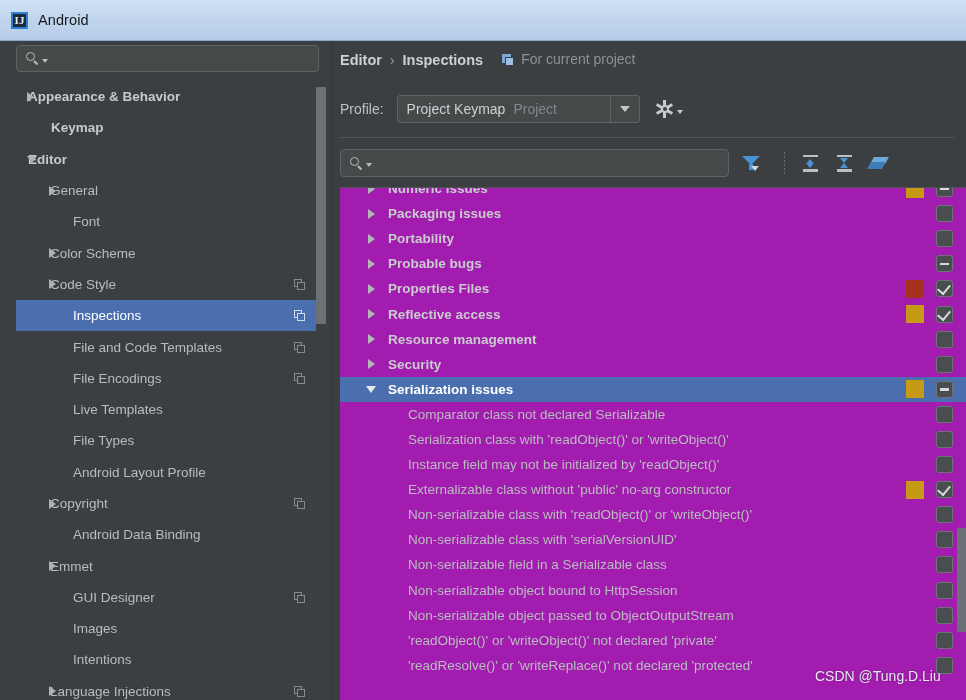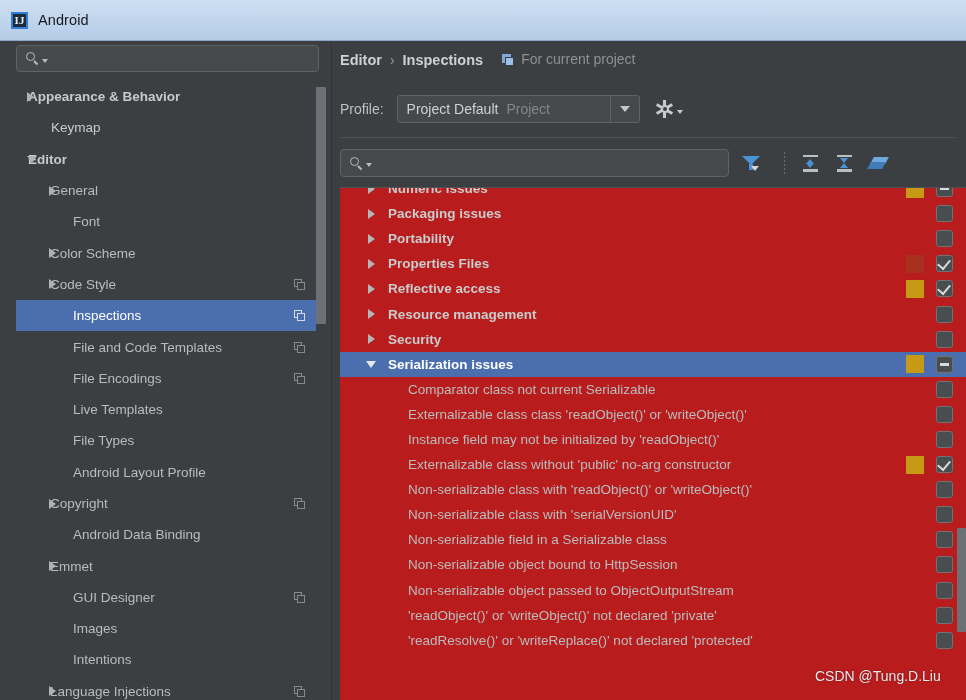--- a/index.html
+++ b/index.html
@@ -122,21 +122,21 @@
     position: relative;
     box-sizing: border-box;
   }
   .tree-row.selected {
     background: #4b6eaf;
     color: #ffffff;
   }
   .tree-row.lvl0 { padding-left: 12px; font-weight: bold; color: #c6cacb; }
   .tree-row.lvl1 { padding-left: 34px; }
   .tree-row.lvl1-noarrow { padding-left: 57px; }
-  .tree-row.lvl0-noarrow { padding-left: 35px; font-weight: normal; color: #c6cacb; }
+  .tree-row.lvl0-noarrow { padding-left: 35px; font-weight: bold; color: #c6cacb; }
   .arrow-r {
     position: absolute;
     width: 0; height: 0;
     border-top: 5px solid transparent;
     border-bottom: 5px solid transparent;
     border-left: 7px solid #aeb2b3;
   }
   .arrow-d {
     position: absolute;
     width: 0; height: 0;
@@ -383,21 +383,21 @@
     position: absolute; left: 0px; top: 6px;
     width: 15px; height: 7px;
     background: #3f7cb8;
     transform: skewX(-28deg);
   }
 
   
   .list-frame {
     position: absolute; left: 8px; top: 146px;
     width: 626px; height: 513px;
-    background: #b91c1c;
+    background: #a21caf;
     border-top: 1px solid #4f5355;
     overflow: hidden;
   }
   .list-scroll {
     position: absolute; left: 0; top: 0;
     width: 626px; height: 513px;
     overflow: hidden;
   }
   .insp-row {
     position: relative;
@@ -616,21 +616,21 @@
               <i class="a"></i>
               <i class="b"></i>
             </span>
           <span>For current project</span>
         </span>
       </div>
 
       <div class="profile-row">
         <span class="profile-label">Profile:</span>
         <div class="combo">
-          <span class="combo-value">Project Default</span>
+          <span class="combo-value">Project Keymap</span>
           <span class="combo-sub">Project</span>
           <span class="combo-btn">
               <span class="tri"></span>
             </span>
         </div>
         <span class="gear-wrap">
           <span class="gear">
             <span class="t"></span>
               <span class="t t2"></span>
               <span class="t t3"></span>
@@ -707,20 +707,28 @@
               <span class="cb"></span>
             </div>
             <div class="insp-row group">
               <span class="grp-arrow-r"></span>
               <span class="insp-name">Portability</span>
               <span class="sev" style="background: transparent;"></span>
               <span class="cb"></span>
             </div>
             <div class="insp-row group">
               <span class="grp-arrow-r"></span>
+              <span class="insp-name">Probable bugs</span>
+              <span class="sev" style="background: transparent;"></span>
+              <span class="cb">
+                <span class="dash"></span>
+              </span>
+            </div>
+            <div class="insp-row group">
+              <span class="grp-arrow-r"></span>
               <span class="insp-name">Properties Files</span>
               <span class="sev" style="background: rgb(168, 48, 30);"></span>
               <span class="cb">
                 <span class="tick"></span>
               </span>
             </div>
             <div class="insp-row group">
               <span class="grp-arrow-r"></span>
               <span class="insp-name">Reflective access</span>
               <span class="sev" style="background: rgb(199, 154, 21);"></span>
@@ -742,26 +750,26 @@
             </div>
             <div class="insp-row group sel">
               <span class="grp-arrow-d"></span>
               <span class="insp-name">Serialization issues</span>
               <span class="sev" style="background: rgb(199, 154, 21);"></span>
               <span class="cb">
                 <span class="dash"></span>
               </span>
             </div>
             <div class="insp-row leaf">
-              <span class="insp-name">Comparator class not current Serializable</span>
-              <span class="sev" style="background: transparent;"></span>
-              <span class="cb"></span>
-            </div>
-            <div class="insp-row leaf">
-              <span class="insp-name">Externalizable class class 'readObject()' or 'writeObject()'</span>
+              <span class="insp-name">Comparator class not declared Serializable</span>
+              <span class="sev" style="background: transparent;"></span>
+              <span class="cb"></span>
+            </div>
+            <div class="insp-row leaf">
+              <span class="insp-name">Serialization class with 'readObject()' or 'writeObject()'</span>
               <span class="sev" style="background: transparent;"></span>
               <span class="cb"></span>
             </div>
             <div class="insp-row leaf">
               <span class="insp-name">Instance field may not be initialized by 'readObject()'</span>
               <span class="sev" style="background: transparent;"></span>
               <span class="cb"></span>
             </div>
             <div class="insp-row leaf">
               <span class="insp-name">Externalizable class without 'public' no-arg constructor</span>

